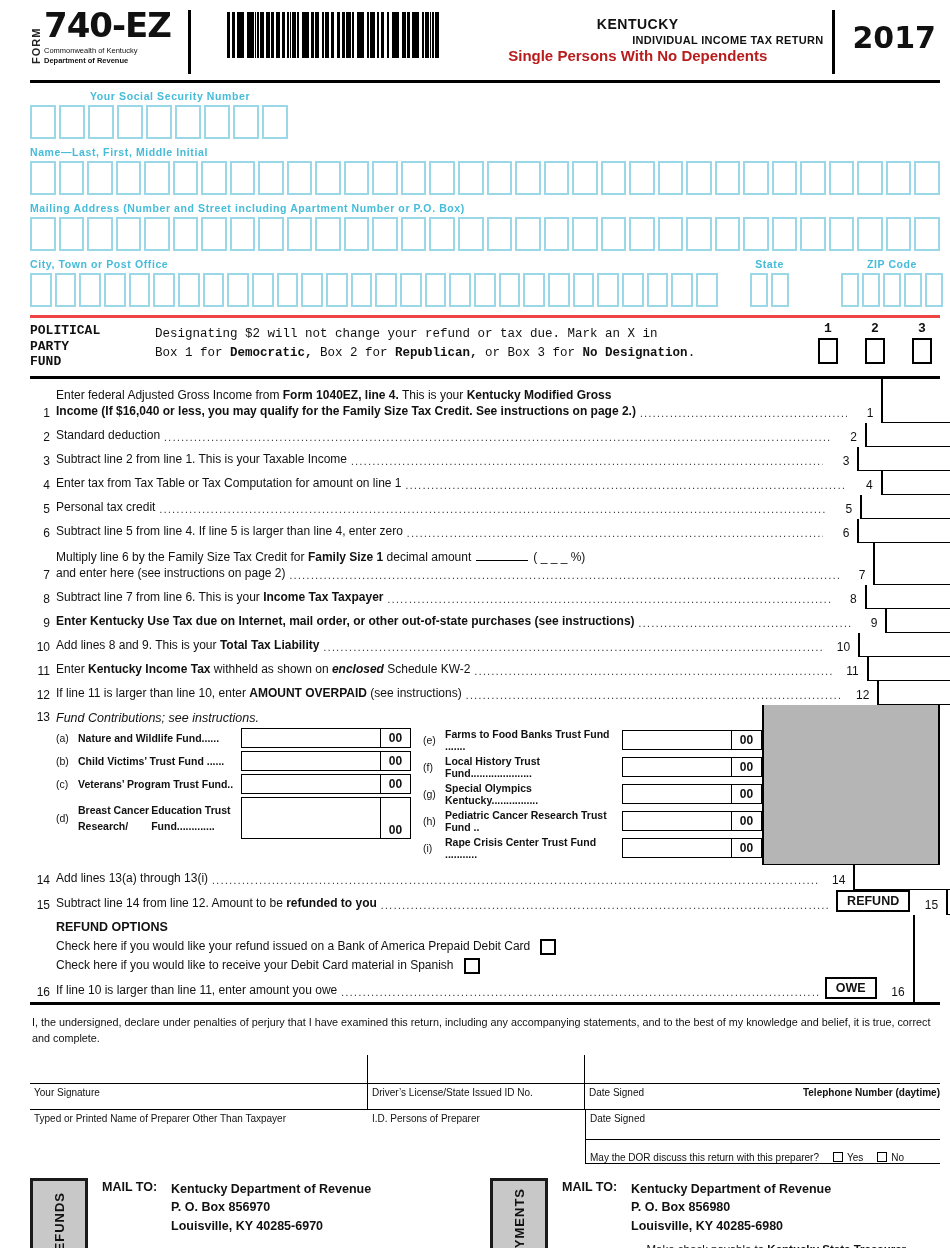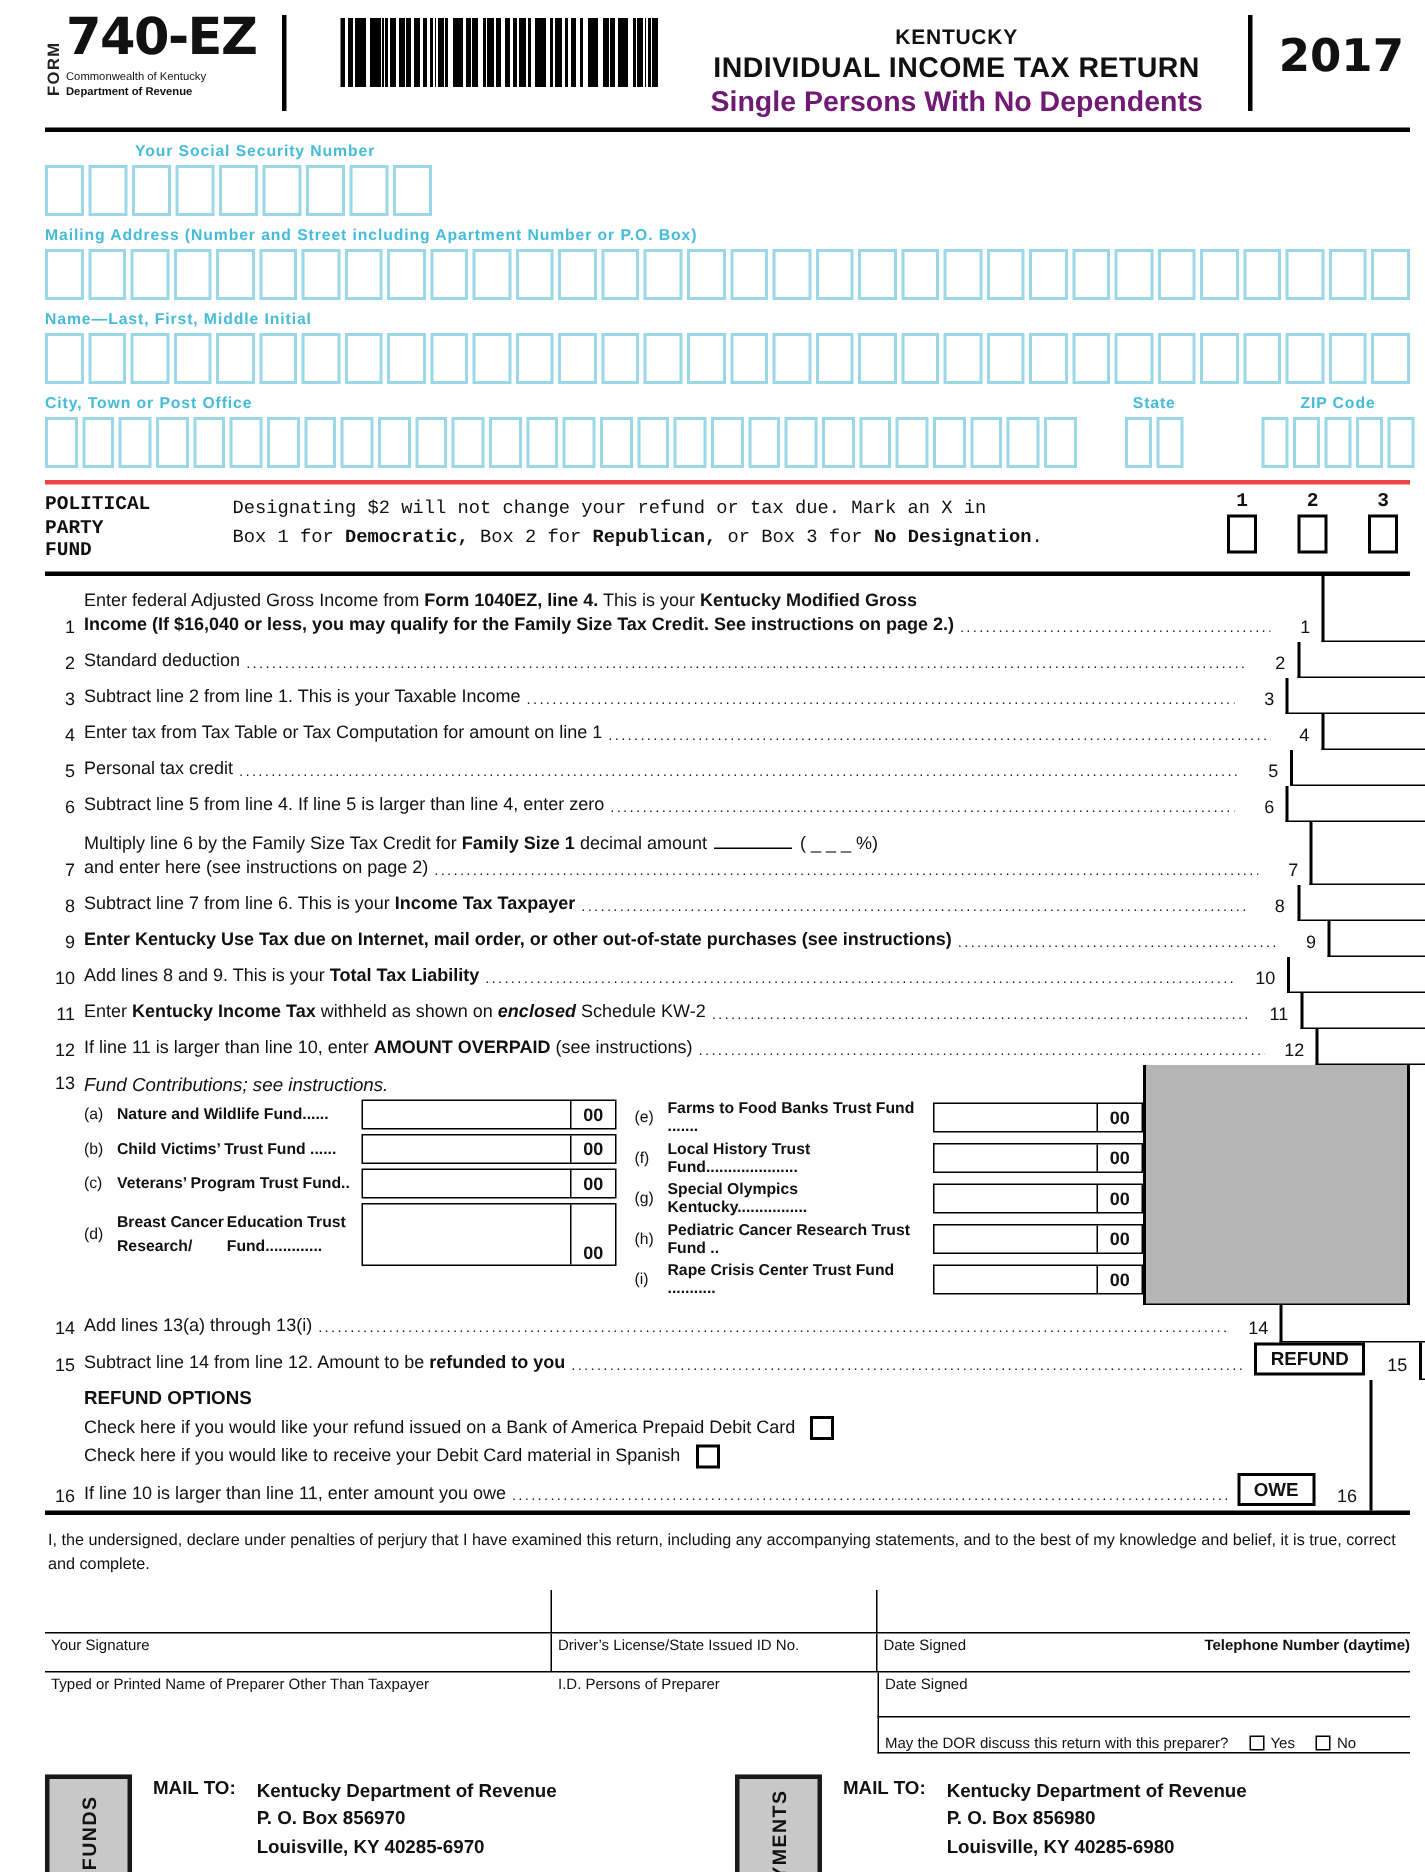--- a/index.html
+++ b/index.html
@@ -16,22 +16,22 @@
   .vdiv { width:3px; background:#000; height:64px; margin:2px 8px 0 8px; }
   .barcode { width:215px; height:46px; margin:4px 10px 0 28px;
     background:
       repeating-linear-gradient(90deg,#000 0 2px, transparent 2px 5px),
       repeating-linear-gradient(90deg,#000 0 1px, transparent 1px 7px),
       repeating-linear-gradient(90deg,#000 0 3px, transparent 3px 11px),
       repeating-linear-gradient(90deg,#000 0 1px, transparent 1px 13px);
   }
   .hdr-title { flex:1; text-align:center; margin-top:8px; line-height:1.25; }
   .hdr-title .t1 { font-size:14px; font-weight:700; letter-spacing:.5px; }
-  .hdr-title .t2 { font-size:19px; font-weight:700; letter-spacing:.3px; }
-  .hdr-title .t3 { font-size:19px; font-weight:700; color:#701a75; }
+  .hdr-title .t2 { font-size:11px; font-weight:700; letter-spacing:.3px;text-align:right; }
+  .hdr-title .t3 { font-size:15px; font-weight:700; color:#b91c1c; }
   .year { font-size:30px; font-weight:800; margin:12px 4px 0 10px; font-family:"DejaVu Sans", sans-serif; }
 
   
   .flabel-c { color:#45bcd9; font-size:10.5px; font-weight:700; letter-spacing:.6px; margin:7px 0 3px 0; }
   .ssn-l { margin-left:60px; }
   .boxes { display:flex; gap:3px; }
   .cbox { border:2px solid #9ad8e8; height:34px; background:#fff; }
   .ssn-b .cbox { width:26px; }
   .full-b .cbox { flex:1; }
   .city-b { width:688px; }
@@ -162,21 +162,21 @@
         <div class="cbox"></div>
         <div class="cbox"></div>
         <div class="cbox"></div>
         <div class="cbox"></div>
         <div class="cbox"></div>
         <div class="cbox"></div>
         <div class="cbox"></div>
       </div>
   </div>
   <div class="fld">
-    <div class="flabel-c">Mailing Address (Number and Street including Apartment Number or P.O. Box)</div>
+    <div class="flabel-c">Name—Last, First, Middle Initial</div>
     <div class="boxes full-b">
         <div class="cbox"></div>
         <div class="cbox"></div>
         <div class="cbox"></div>
         <div class="cbox"></div>
         <div class="cbox"></div>
         <div class="cbox"></div>
         <div class="cbox"></div>
         <div class="cbox"></div>
         <div class="cbox"></div>
@@ -199,21 +199,21 @@
         <div class="cbox"></div>
         <div class="cbox"></div>
         <div class="cbox"></div>
         <div class="cbox"></div>
         <div class="cbox"></div>
         <div class="cbox"></div>
         <div class="cbox"></div>
       </div>
   </div>
   <div class="fld">
-    <div class="flabel-c">Name—Last, First, Middle Initial</div>
+    <div class="flabel-c">Mailing Address (Number and Street including Apartment Number or P.O. Box)</div>
     <div class="boxes full-b">
         <div class="cbox"></div>
         <div class="cbox"></div>
         <div class="cbox"></div>
         <div class="cbox"></div>
         <div class="cbox"></div>
         <div class="cbox"></div>
         <div class="cbox"></div>
         <div class="cbox"></div>
         <div class="cbox"></div>

